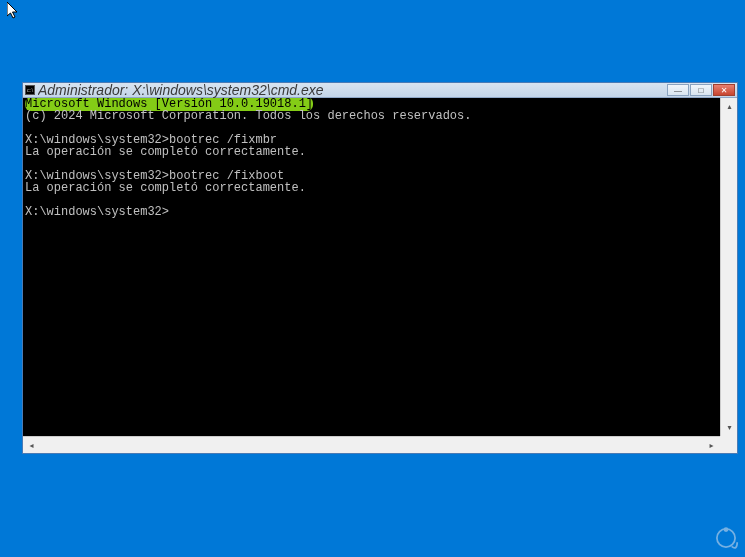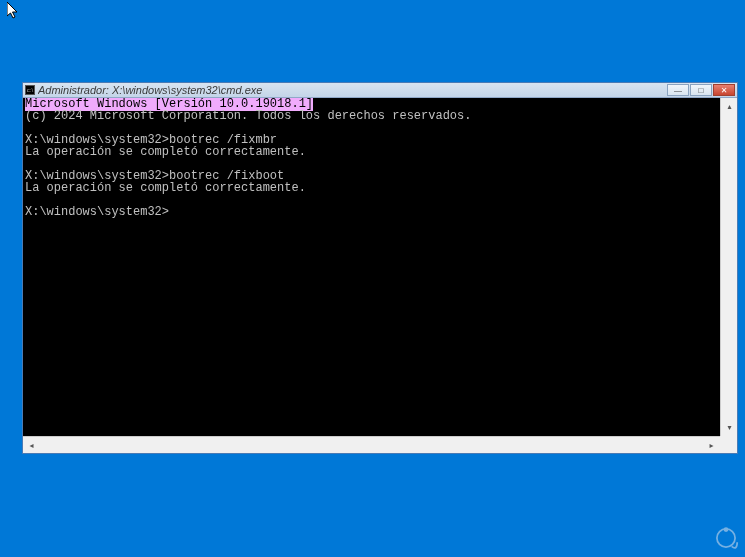--- a/index.html
+++ b/index.html
@@ -51,21 +51,21 @@
       margin-right: 3px;
       display: inline-flex;
       align-items: center;
       justify-content: center;
       font-size: 6px;
       color: #aaa;
       flex-shrink: 0;
     }
     .titlebar-text {
       font-style: italic;
-      font-size: 11px;
+      font-size: 14px;
       color: #3a3a3a;
       white-space: nowrap;
       overflow: hidden;
     }
     .titlebar-spacer { flex: 1; }
     .window-controls {
       display: flex;
       gap: 1px;
       flex-shrink: 0;
     }
@@ -94,23 +94,24 @@
     }
     .terminal-content {
       font-family: Consolas, 'Courier New', monospace;
       font-size: 12px;
       line-height: 12px;
       color: #c0c0c0;
       white-space: pre;
       padding: 0 2px;
     }
     .line1 {
-      background: #f0abfc;
+      background: #84cc16;
       color: #000;
       display: inline;
+      border-radius: 6px;
     }
     .scrollbar-v {
       position: absolute;
       right: 0;
       top: 0;
       bottom: 17px;
       width: 17px;
       background: #f0f0f0;
       border-left: 1px solid #ccc;
       display: flex;

